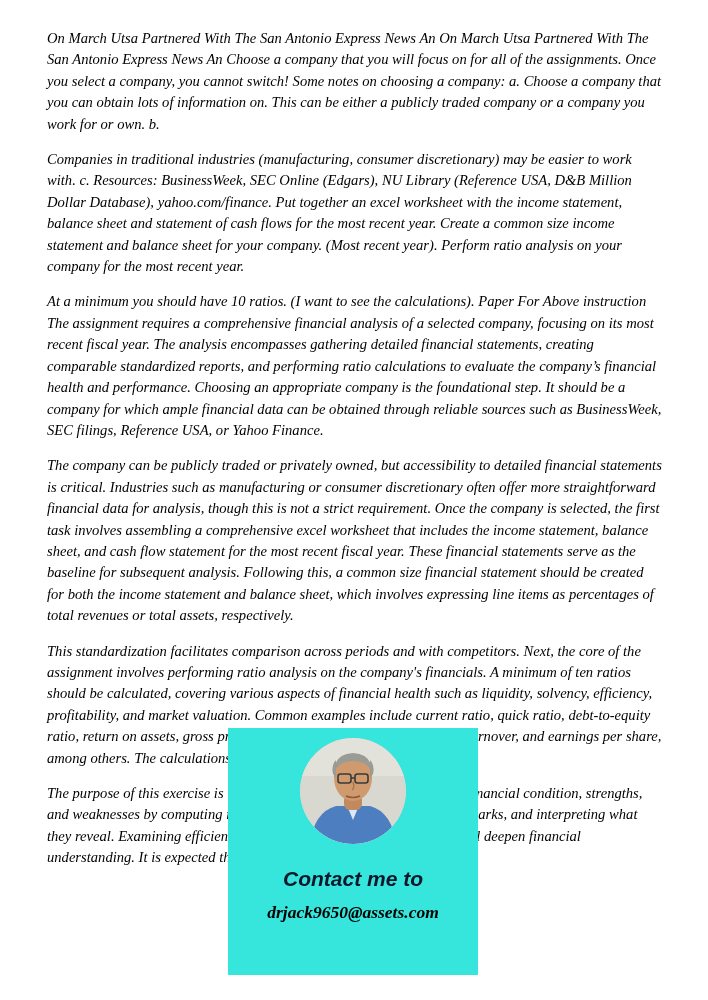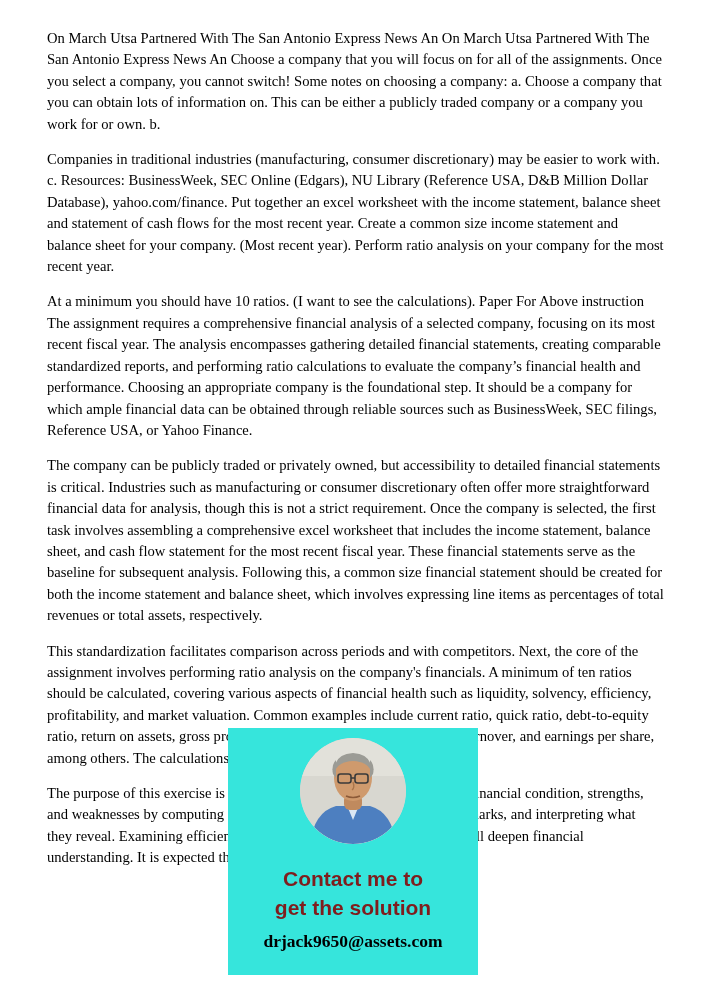--- a/index.html
+++ b/index.html
@@ -3,20 +3,21 @@
 <meta charset="utf-8">
 <style>
   html, body { margin: 0; padding: 0; background: #ffffff; }
   .page {
     position: relative;
     width: 708px;
     height: 1000px;
     background: #ffffff;
     overflow: hidden;
     font-family: "Liberation Serif", "DejaVu Serif", serif;
+    font-style: italic;
   }
   .doc {
     position: absolute;
     left: 47px;
     top: 28px;
     width: 617px;
     font-size: 14.6px;
     line-height: 21.4px;
     color: #000000;
     text-align: left;
@@ -43,21 +44,21 @@
     margin-top: 10px;
     background: #d9d9d3;
     flex: 0 0 auto;
   }
   .photo svg { display: block; width: 106px; height: 106px; }
   .headline {
     font-family: "Liberation Sans", "DejaVu Sans", sans-serif;
     font-weight: 700;
     font-size: 21px;
     line-height: 29px;
-    color: #7f1d1d;
+    color: #0f172a;
     text-align: center;
     margin-top: 20px;
   }
   .email {
     font-family: "Liberation Serif", "DejaVu Serif", serif;
     font-weight: 700;
     font-size: 17.5px;
     color: #000000;
     margin-top: 9px;
     text-align: center;
@@ -107,20 +108,19 @@
           <line x1="51" y1="40" x2="55" y2="40" stroke="#3a3a3a" stroke-width="1.6"></line>
 
           <path d="M53 44 Q55 50 52 52" stroke="#a9744a" stroke-width="1.4" fill="none"></path>
           <path d="M46 58 Q53 61 60 58" stroke="#8c5a38" stroke-width="1.5" fill="none"></path>
         </g>
       </svg>
     </div>
 
     <div class="headline">
       <div>Contact me to</div>
-      <div>get the solution</div>
     </div>
 
     <div class="email">drjack9650@assets.com</div>
 
   </div>
 
 </div>
 
 </body></html>

